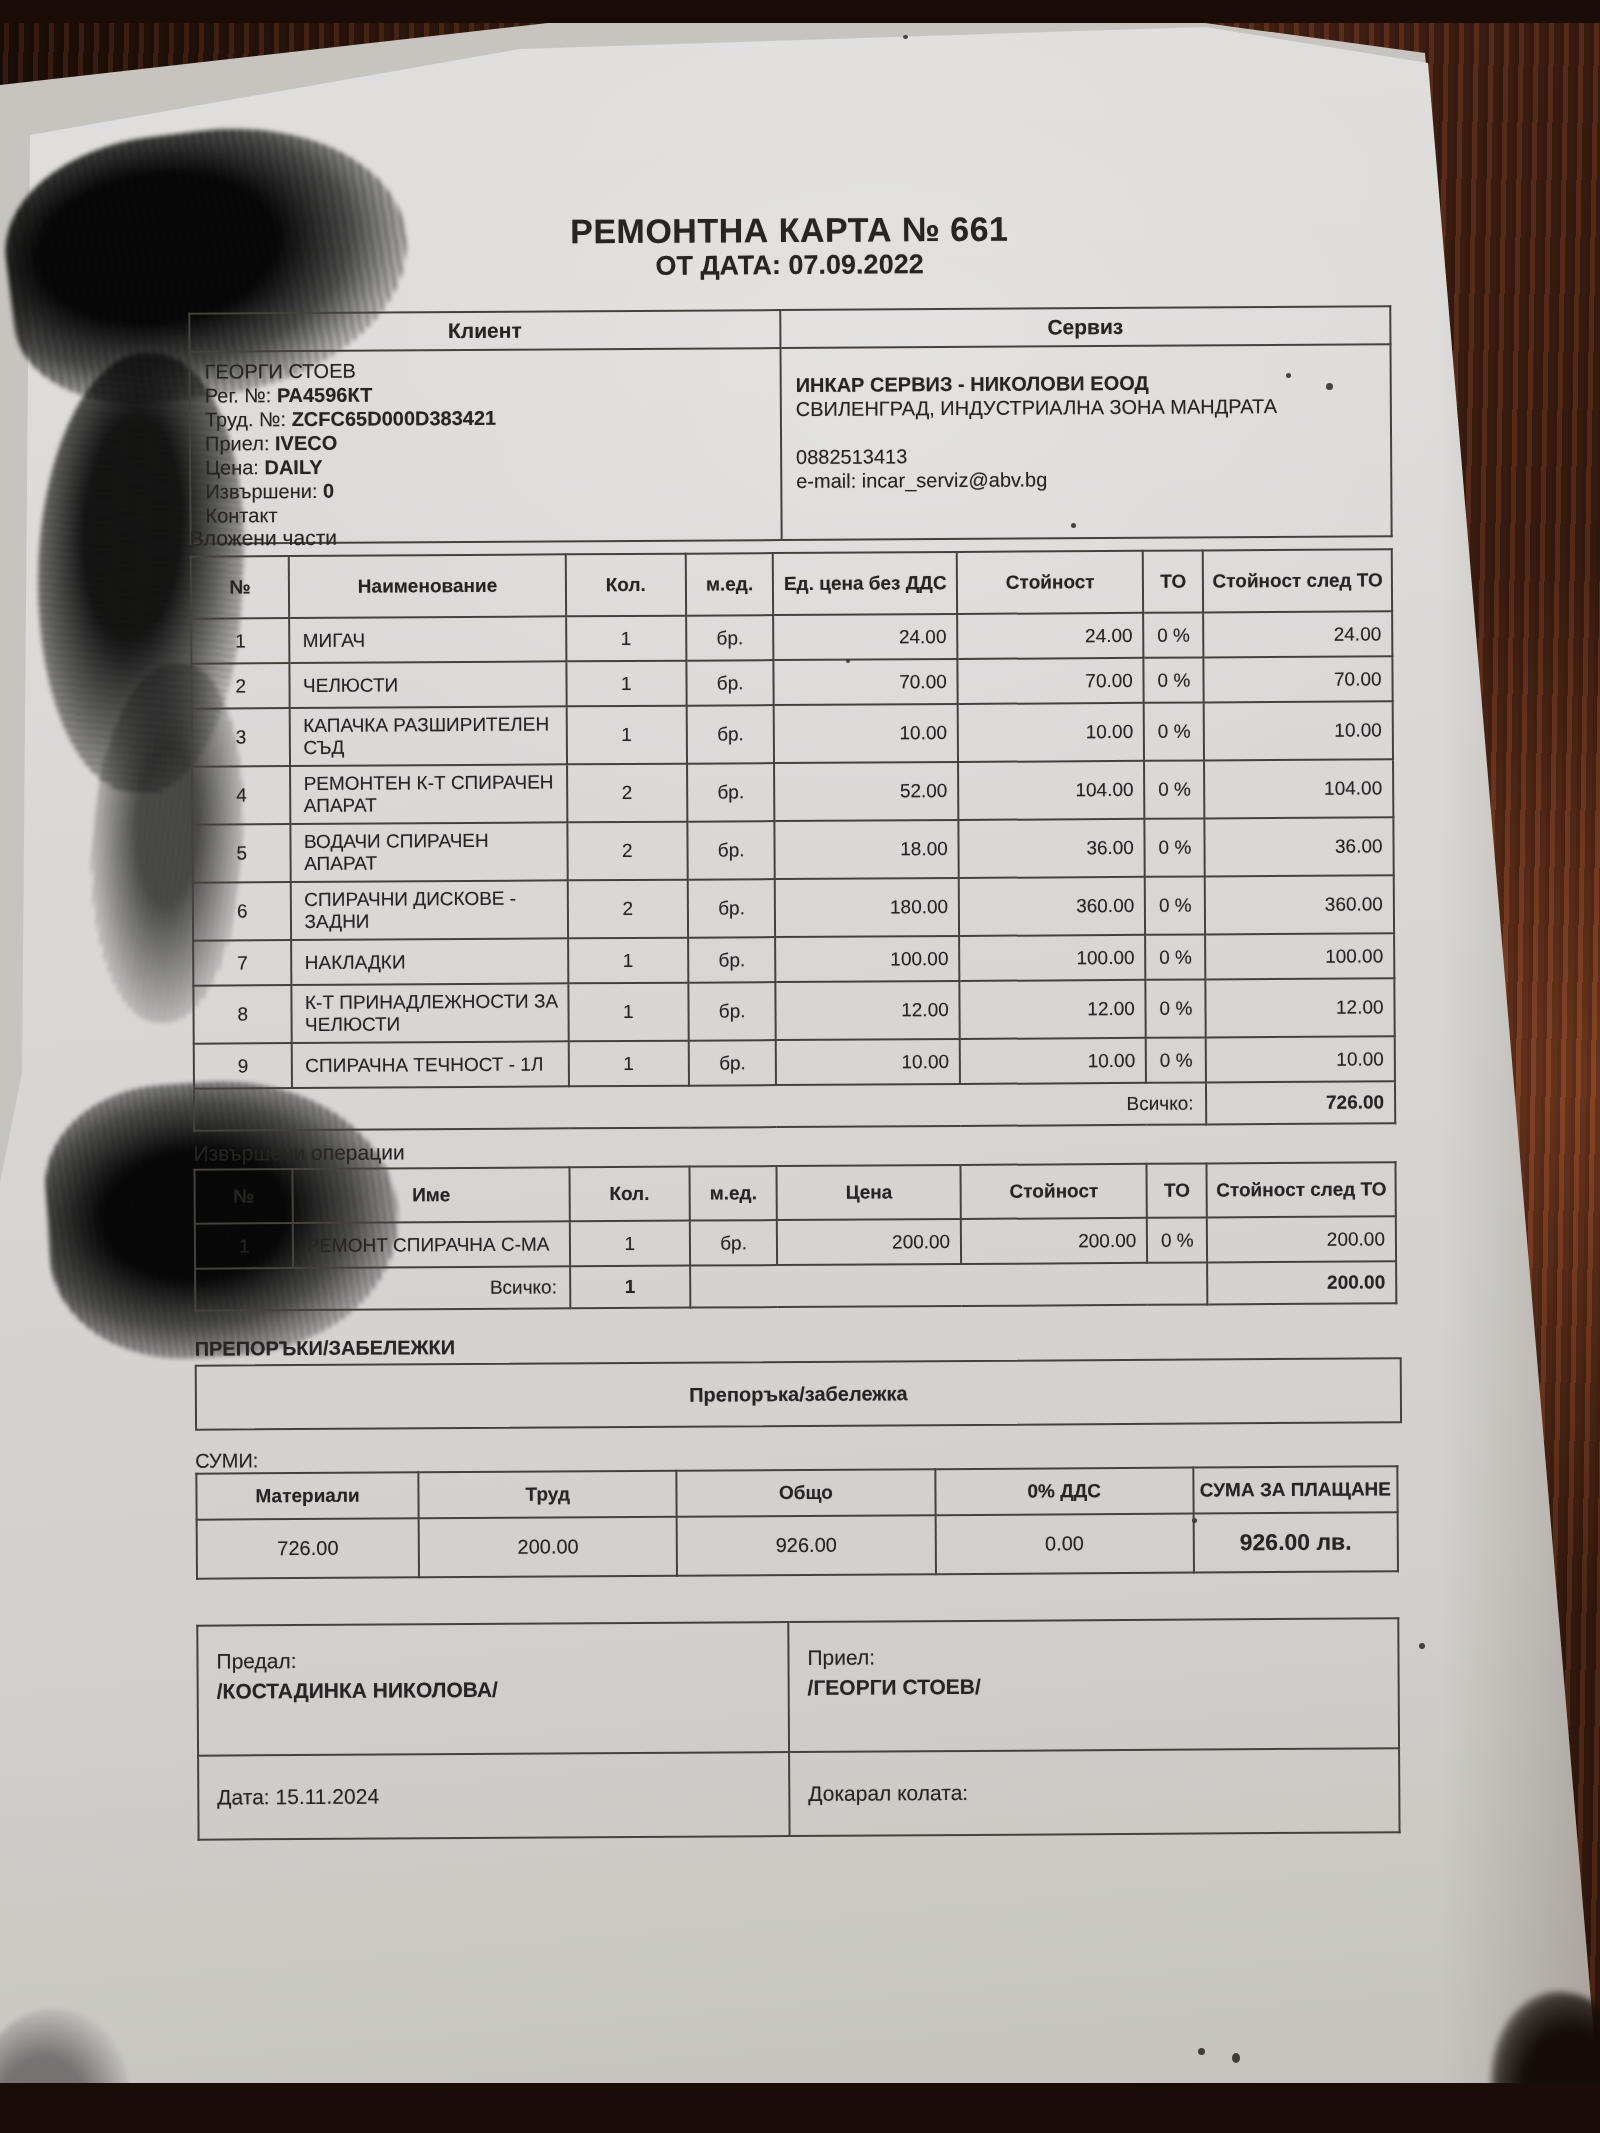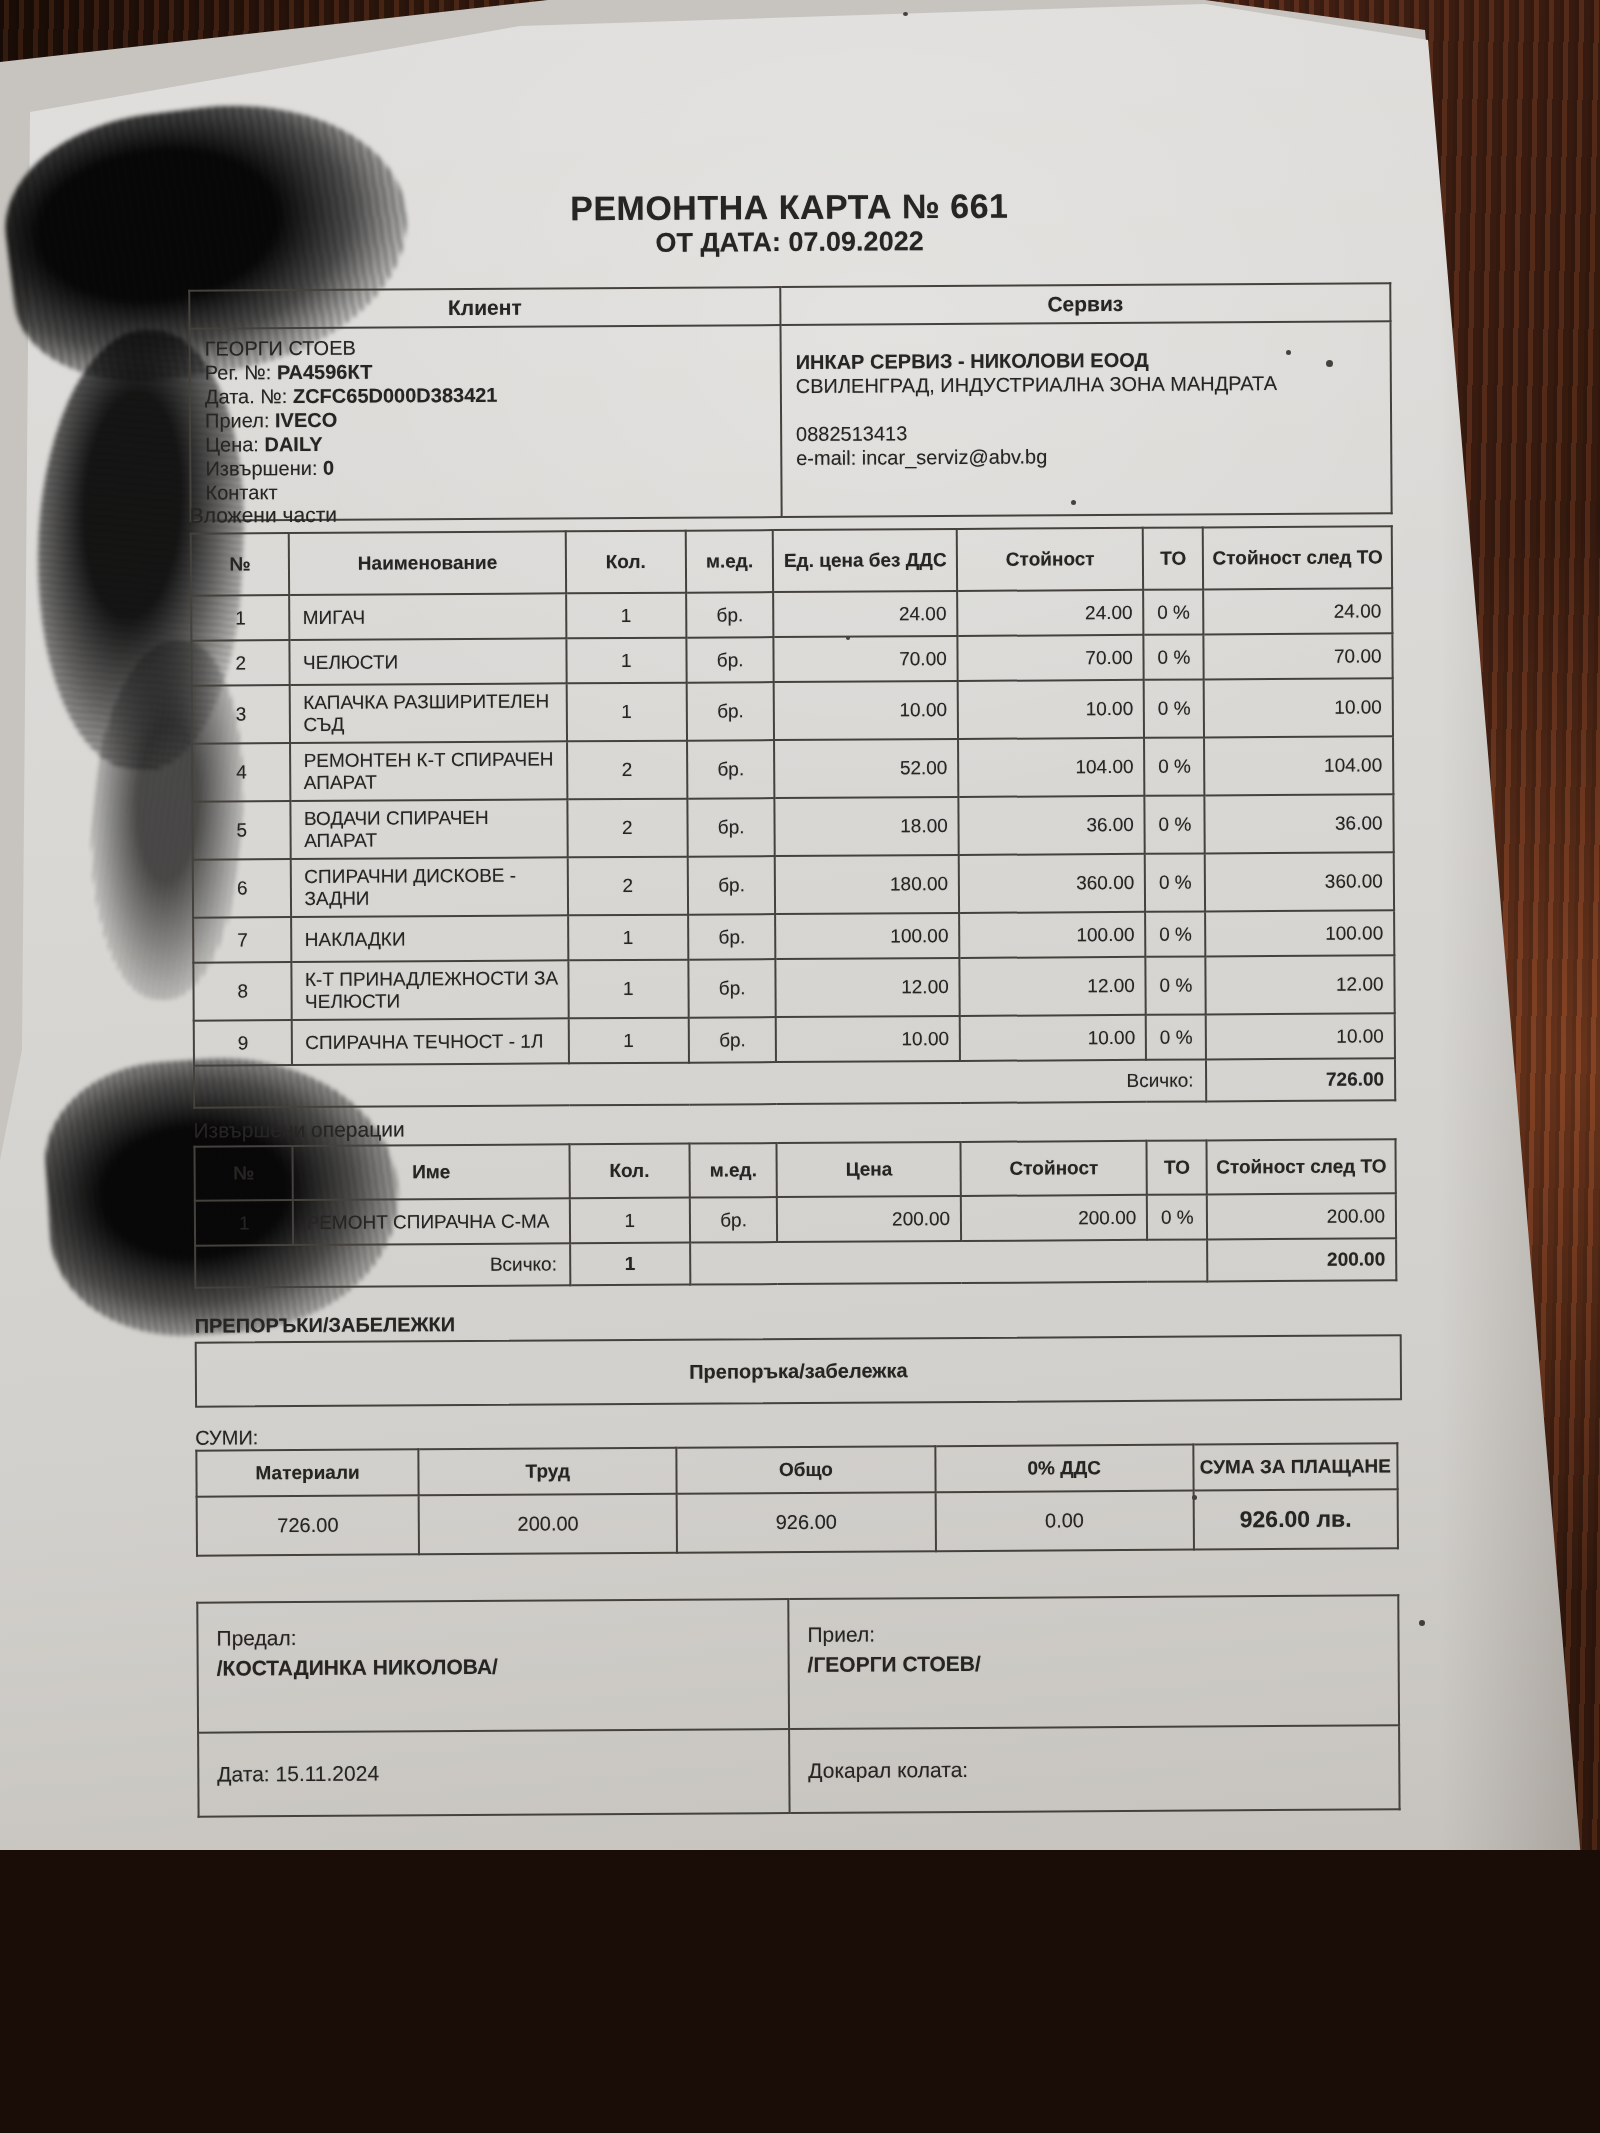--- a/index.html
+++ b/index.html
@@ -1,23 +1,24 @@
 <!DOCTYPE html>
 <html><head>
 <meta charset="utf-8">
 <style>
   html,body{margin:0;padding:0;background:#1a0d07;}
   .stage{
-    position:relative;width:1600px;height:1850px;overflow:hidden;
+    position:relative;width:1600px;height:2060px;overflow:hidden;
     font-family:"Liberation Sans",sans-serif;
     background-color:#2a150c;
     background-image:
       repeating-linear-gradient(91deg, rgba(0,0,0,.28) 0 4px, rgba(160,85,48,.16) 4px 9px, rgba(0,0,0,.20) 9px 15px),
       radial-gradient(ellipse 520px 760px at 1585px 1060px, rgba(195,98,52,.50), transparent 70%),
       linear-gradient(100deg,#1f0f08 0%,#402012 30%,#56291a 55%,#3a1c0f 100%);
+    margin-top: 23px;
   }
   
   .under-sheet{
     position:absolute;inset:0;background:#c7c4bf;
     clip-path:polygon(0 62px,548px 0,1205px 0,1425px 30px,1600px 2133px,0 2133px);
   }
   .paper{
     position:absolute;inset:0;
     background:
       radial-gradient(ellipse 900px 700px at 55% 18%, rgba(255,255,255,.18), transparent 70%),
@@ -154,21 +155,21 @@
         </colgroup>
       <tbody>
           <tr class="cs-head">
         <td>Клиент</td>
         <td>Сервиз</td>
       </tr>
       <tr class="cs-body">
         <td>
           <div class="info-line">ГЕОРГИ СТОЕВ</div>
           <div class="info-line"><span>Рег. №:</span> <span class="val">РА4596КТ</span></div>
-          <div class="info-line"><span>Дата. №:</span> <span class="val">ZCFC65D000D383421</span></div>
+          <div class="info-line"><span>Труд. №:</span> <span class="val">ZCFC65D000D383421</span></div>
           <div class="info-line"><span>Приел:</span> <span class="val">IVECO</span></div>
           <div class="info-line"><span>Цена:</span> <span class="val">DAILY</span></div>
           <div class="info-line"><span>Извършени:</span> <span class="val">0</span></div>
           <div class="info-line">Контакт</div>
         </td>
         <td class="svc">
           <div class="svc-name">ИНКАР СЕРВИЗ - НИКОЛОВИ ЕООД</div>
           <div>СВИЛЕНГРАД, ИНДУСТРИАЛНА ЗОНА МАНДРАТА</div>
           <div class="svc-gap"></div>
           <div>0882513413</div>

